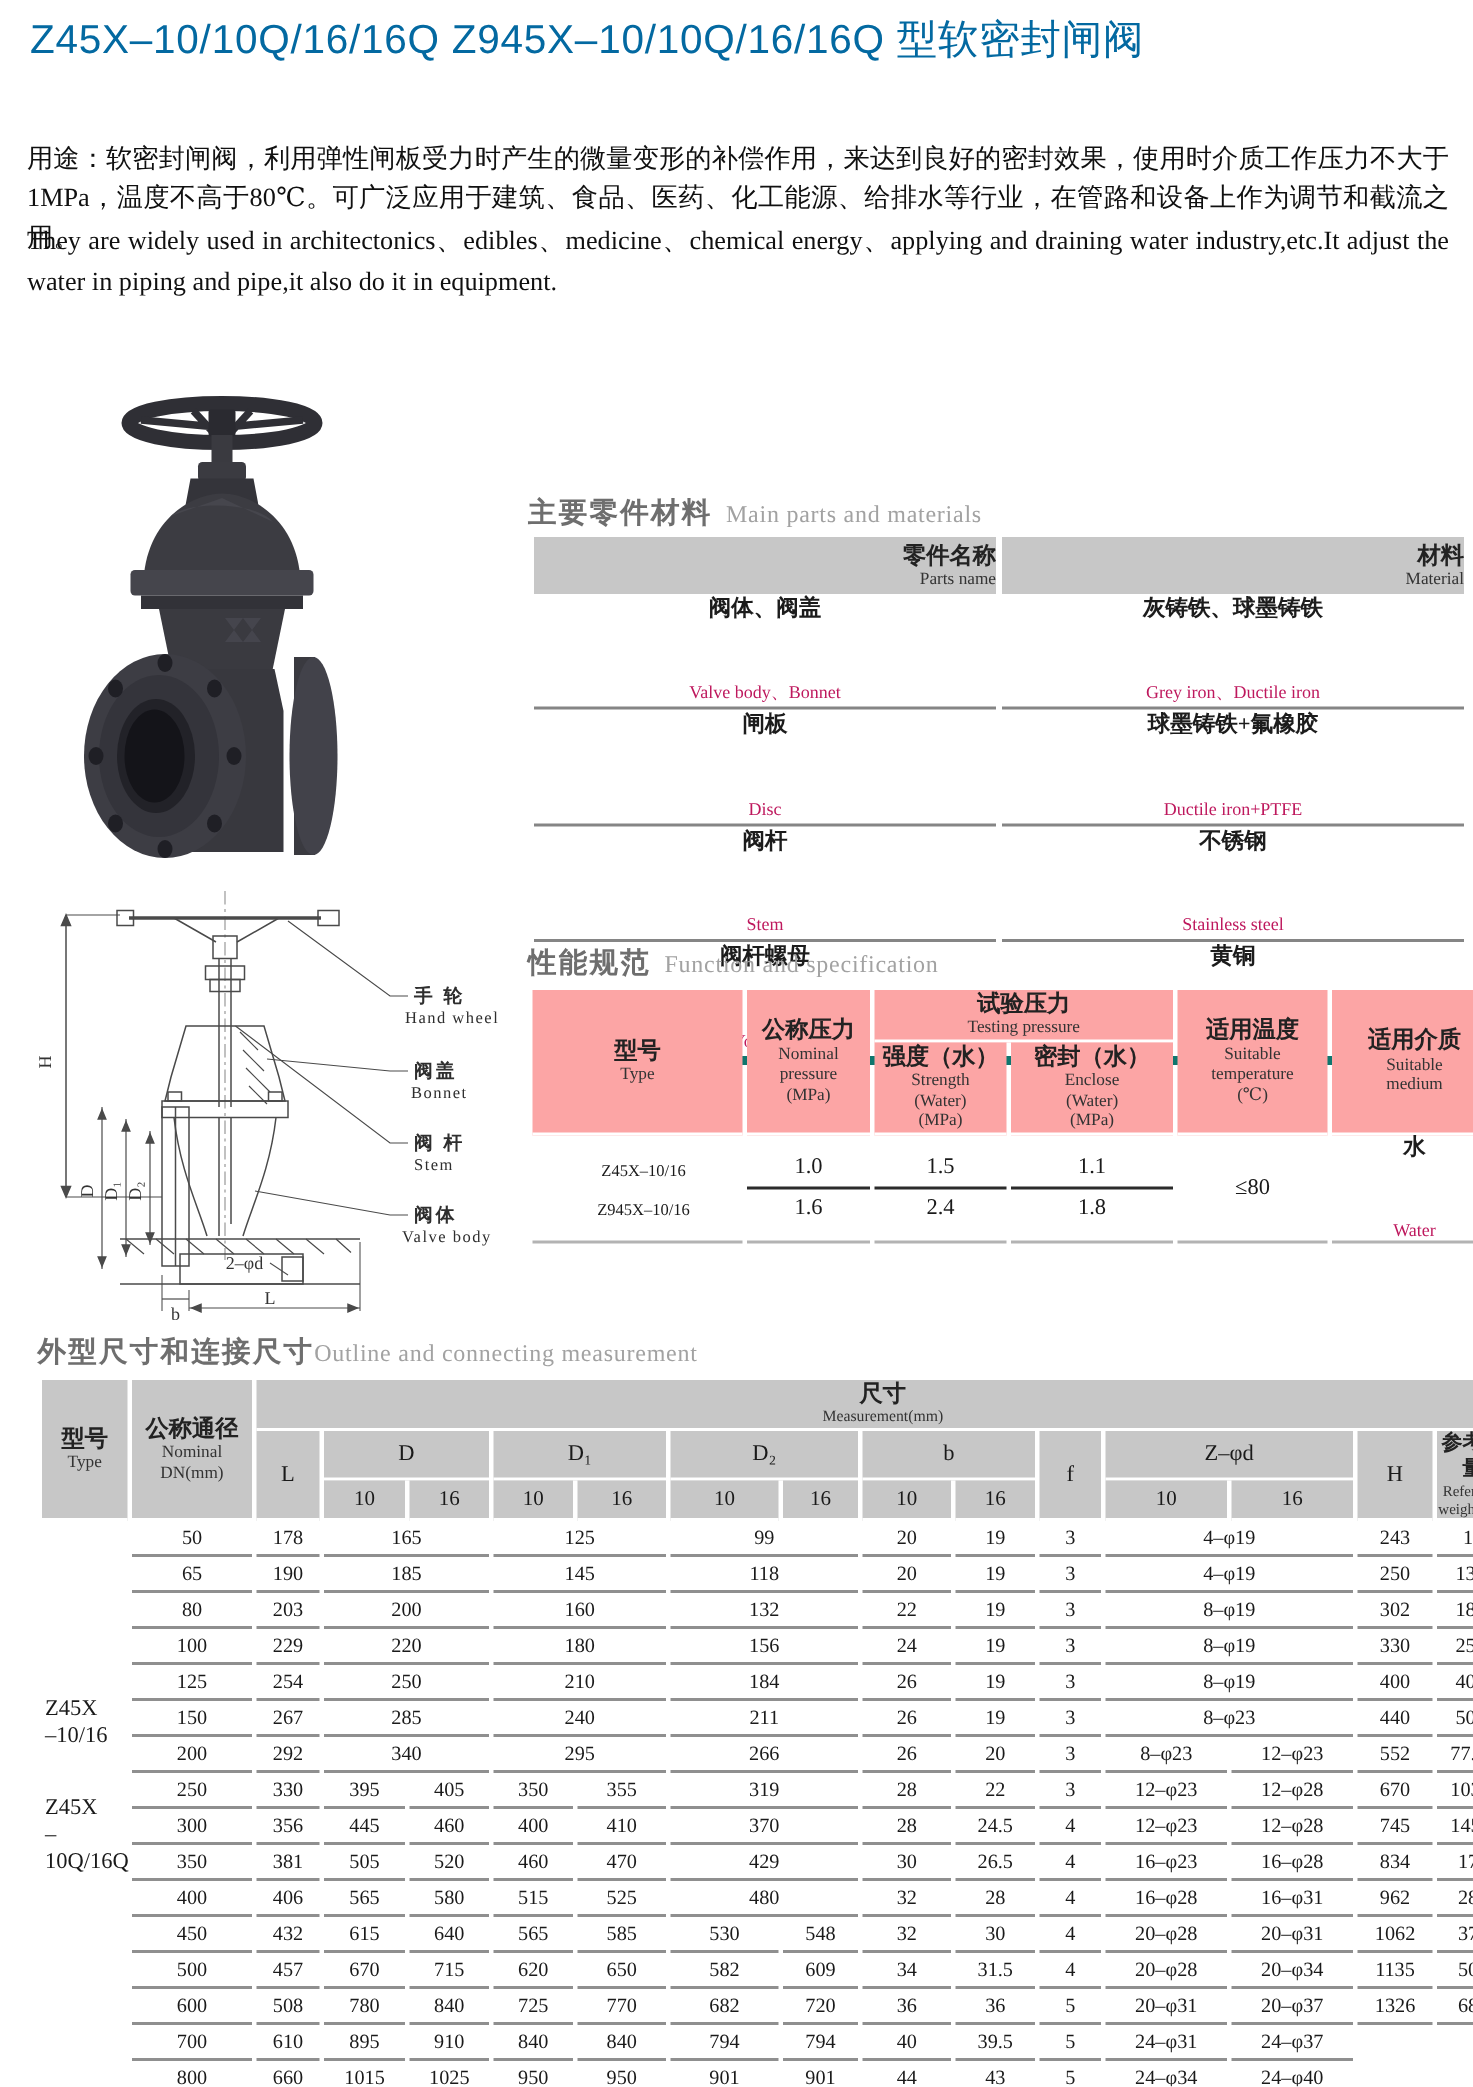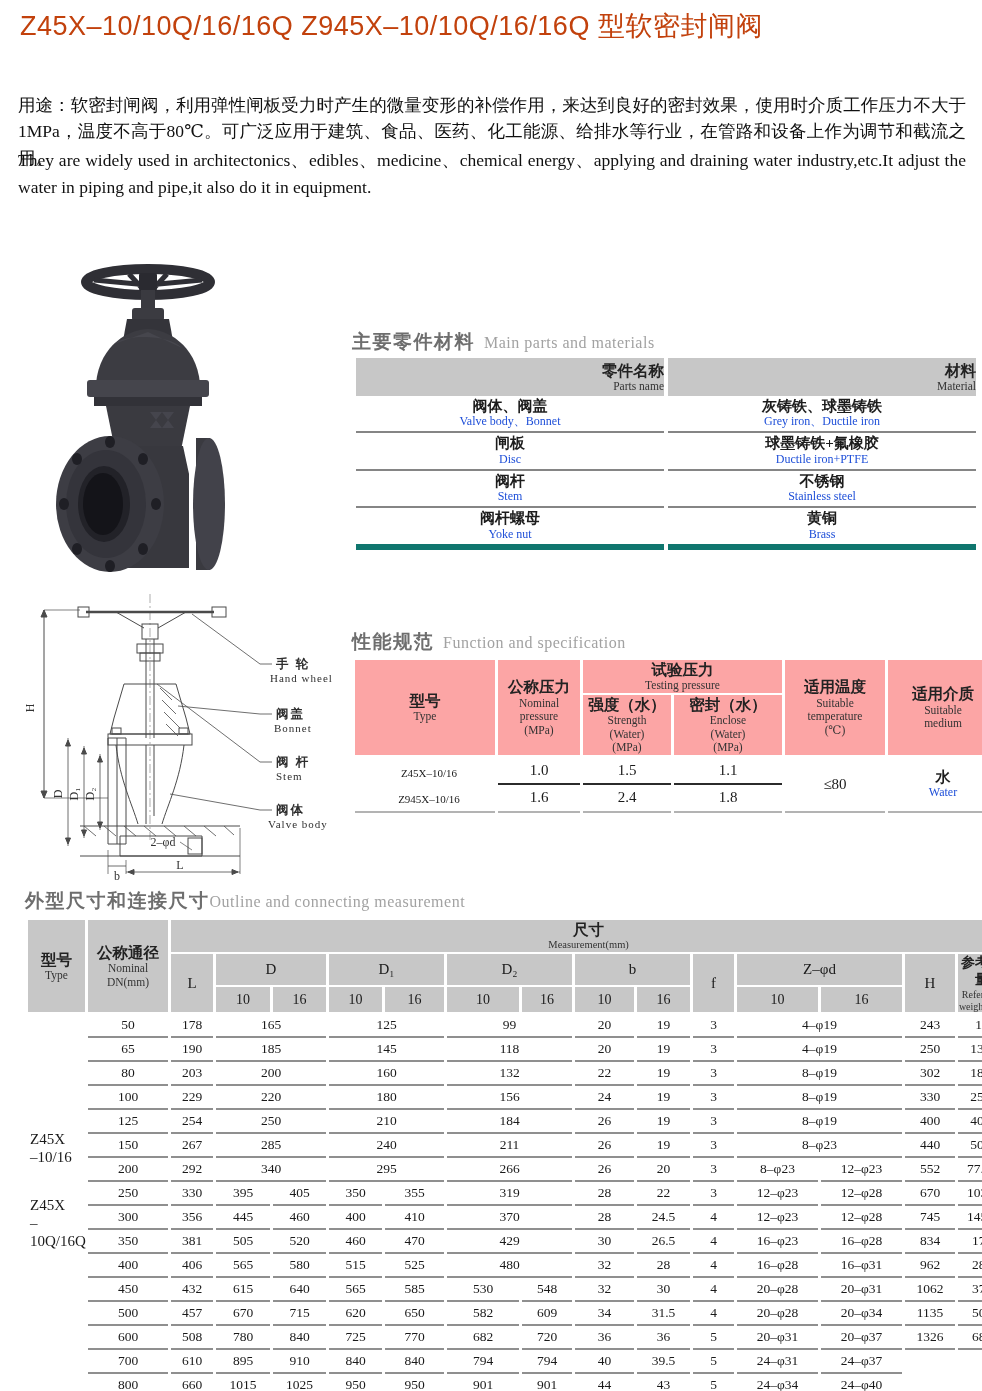--- a/index.html
+++ b/index.html
@@ -6,21 +6,21 @@
   html,body { background:#fff; }
   #page {
     position: relative; width: 982px; height: 1391px; margin: 0 auto;
     background: #ffffff; overflow: hidden;
     font-family: "Liberation Serif", "DejaVu Serif", serif; color: #1a1a1a;
   }
   .abs { position: absolute; }
 
   
   .title1 { left:20px; top:8px; font-family:"Liberation Sans","DejaVu Sans",sans-serif;
-            font-size:27px; color:#c2410c; letter-spacing:.5px; white-space:nowrap; }
+            font-size:27px; color:#0369a1; letter-spacing:.5px; white-space:nowrap; }
   .title2 { left:20px; top:46px; font-family:"Liberation Sans","DejaVu Sans",sans-serif;
             font-size:25px; color:#161616; letter-spacing:.3px; white-space:nowrap; }
 
   
   .para-cn { left:18px; top:92px; width:948px; font-size:17.5px; line-height:1.5;
              text-align:justify; color:#101010; }
   .para-en { left:18px; top:147px; width:948px; font-size:17.5px; line-height:1.52;
              text-align:justify; color:#101010; }
   .para-en p { margin:0 0 3px 0; }
 
@@ -38,21 +38,21 @@
   .cnh { font-size:15.5px; font-weight:bold; color:#222; line-height:1.25; }
   .enh { font-size:11.5px; color:#333; line-height:1.18; }
 
   
   .parts-table { left:352px; top:358px; width:628px; border-spacing:4px 0; }
   .parts-table th { background:#c7c7c7; height:38px; text-align:right; }
   .parts-table td { height:31px; text-align:center; vertical-align:middle;
                     border-bottom:2px solid #858585; padding:2px 0 3px 0; }
   .parts-table tr:last-child td { border-bottom:6px solid #0f766e; }
   .cell-cn { font-size:15px; font-weight:bold; line-height:1.15; color:#1c1c1c; }
-  .cell-en { font-size:12px; line-height:1.1; color:#1d4ed8; }
+  .cell-en { font-size:12px; line-height:1.1; color:#be185d;margin-top:40px; }
 
   
   .spec-table { left:352px; top:660px; width:628px; border-spacing:3px 0; }
   .spec-table th { background:#fca5a5; border-bottom:2px solid #fff; text-align:center; }
   .spec-table tr.h1 th { height:34px; }
   .spec-table tr.h2 th { height:46px; }
   .spec-table td { height:56px; border-bottom:2px solid #b3b3b3;
                    vertical-align:middle; text-align:center; }
   .spec-type { text-align:center; padding-left:8px; font-size:11px; }
   .spec-type div { margin:4px 0 14px 0; }

